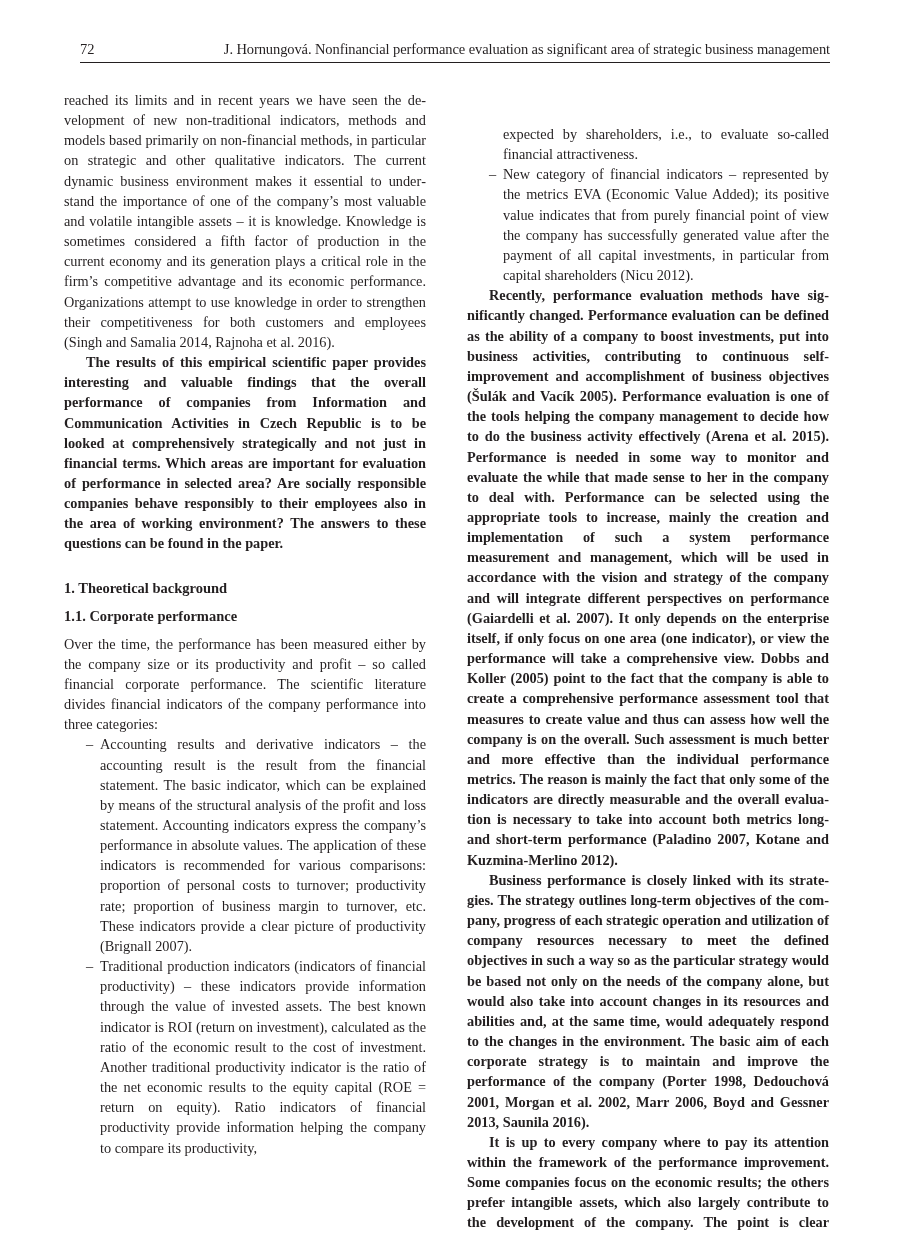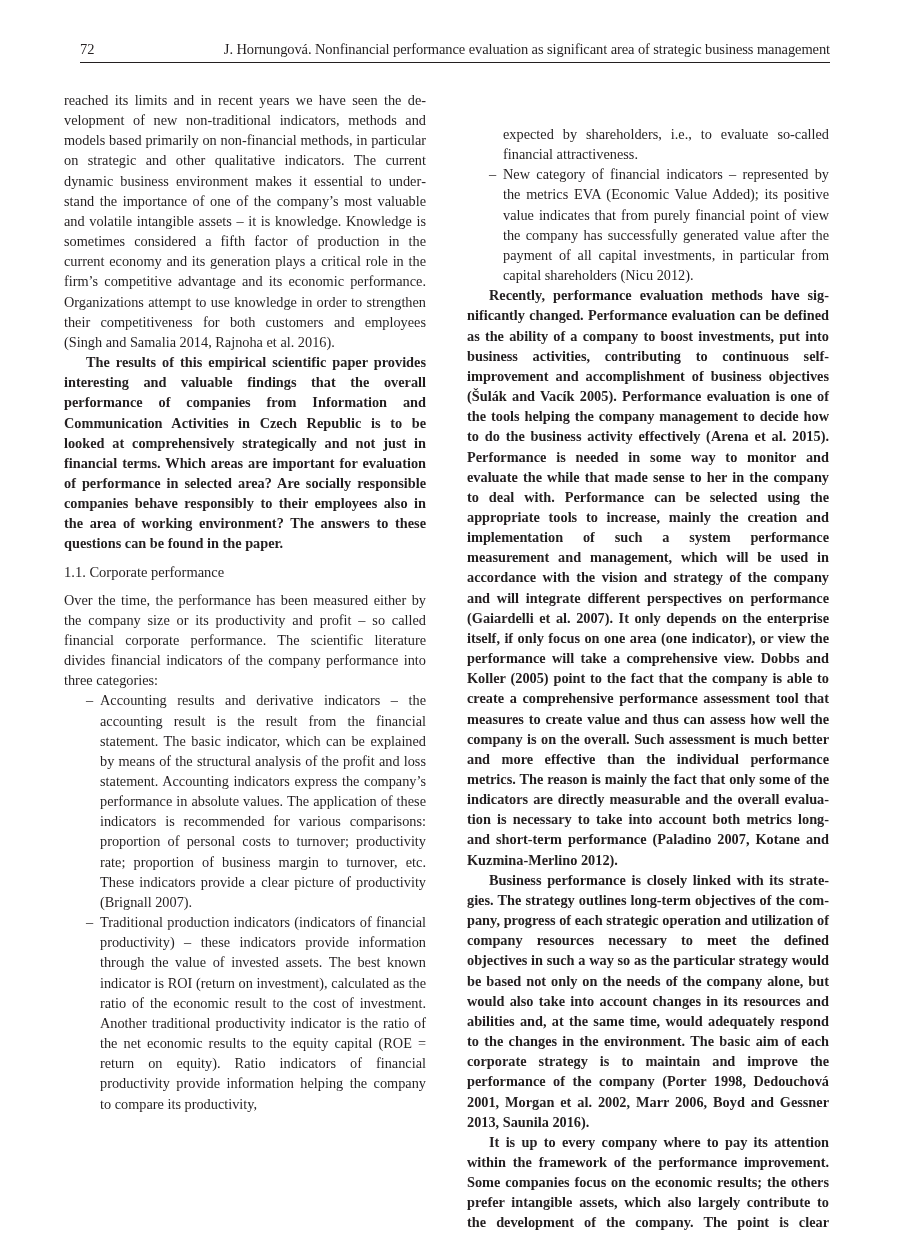--- a/index.html
+++ b/index.html
@@ -13,33 +13,34 @@
     .col.left { left: 64px; }
     .col.right { left: 467px; margin-top: 34px; }
     .col p { margin: 0; }
     .col p.indent { text-indent: 22px; font-weight: bold; }
     .col ul { list-style: none; margin: 0; padding: 0; }
     .col li { position: relative; padding-left: 36px; }
     .col li .dash { position: absolute; left: 22px; top: 0; }
     .col li.cont { padding-left: 36px; }
     h2 { font-size: 14.5px; font-weight: bold; margin: 0; line-height: 20px; }
     h2.sec { margin-top: 24px; }
-    h3 { font-size: 14.5px; font-weight: normal; margin: 8px 0 8px 0; line-height: 20px; }
+    h3 { font-size: 14.5px; font-weight: bold; margin: 8px 0 8px 0; line-height: 20px; }
   </style>
 </head>
 <body>
 
 <div class="header">
   <span class="pno">72</span>
   <span class="run">J. Hornungová. Nonfinancial performance evaluation as significant area of strategic business management</span>
 </div>
 
 <div class="col left">
   <p>reached its limits and in recent years we have seen the de­velopment of new non-traditional indicators, methods and models based primarily on non-financial methods, in partic­ular on strategic and other qualitative indicators. The current dynamic business environment makes it essential to under­stand the importance of one of the company’s most valuable and volatile intangible assets – it is knowledge. Knowledge is sometimes considered a fifth factor of production in the current economy and its generation plays a critical role in the firm’s competitive advantage and its economic perfor­mance. Organizations attempt to use knowledge in order to strengthen their competitiveness for both customers and employees (Singh and Samalia 2014, Rajnoha et al. 2016).</p>
   <p class="indent">The results of this empirical scientific paper provides in­teresting and valuable findings that the overall performance of companies from Information and Communication Activities in Czech Republic is to be looked at comprehen­sively strategically and not just in financial terms. Which areas are important for evaluation of performance in se­lected area? Are socially responsible companies behave responsibly to their employees also in the area of working environment? The answers to these questions can be found in the paper.</p>
+  <h2 class="sec">1. Theoretical background</h2>
   <h3>1.1. Corporate performance</h3>
   <p>Over the time, the performance has been measured either by the company size or its productivity and profit – so called financial corporate performance. The scientific literature divides financial indicators of the company performance into three categories:</p>
   <ul>
     <li>
       <span class="dash">–</span>
       <span>Accounting results and derivative indicators – the accounting result is the result from the financial statement. The basic indicator, which can be explai­ned by means of the structural analysis of the profit and loss statement. Accounting indicators express the company’s performance in absolute values. The application of these indicators is recommended for various comparisons: proportion of personal costs to turnover; productivity rate; proportion of business margin to turnover, etc. These indicators provide a clear picture of productivity (Brignall 2007).</span>
     </li>
     <li>
       <span class="dash">–</span>
       <span>Traditional production indicators (indicators of fi­nancial productivity) – these indicators provide in­formation through the value of invested assets. The best known indicator is ROI (return on investment), calculated as the ratio of the economic result to the cost of investment. Another traditional productivity indicator is the ratio of the net economic results to the equity capital (ROE = return on equity). Ratio indicators of financial productivity provide informa­tion helping the company to compare its productivity,</span>

